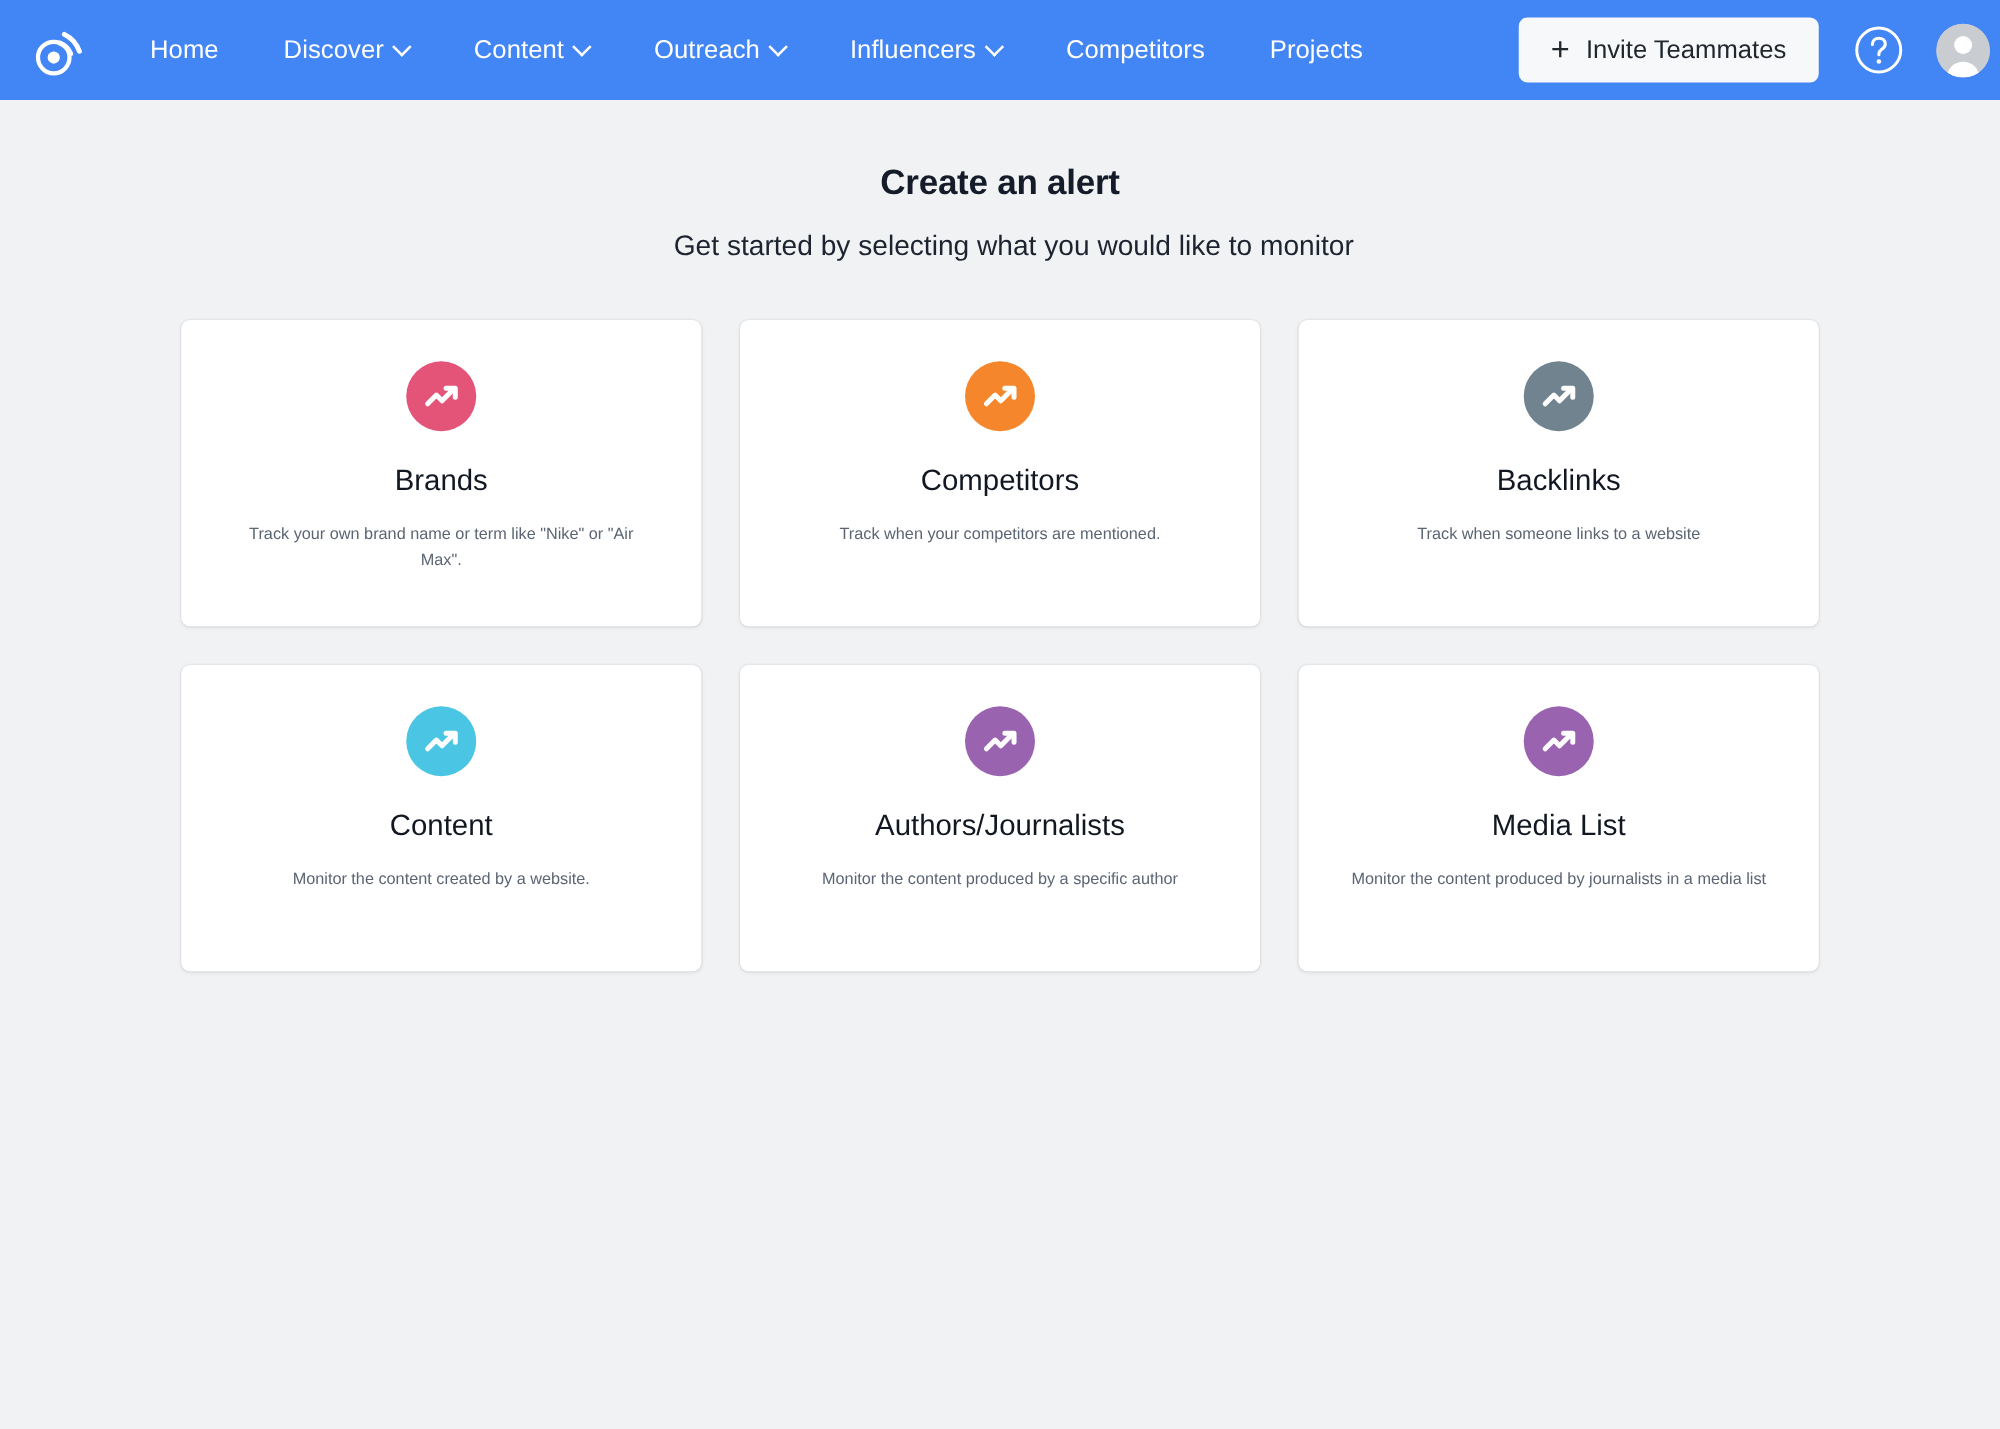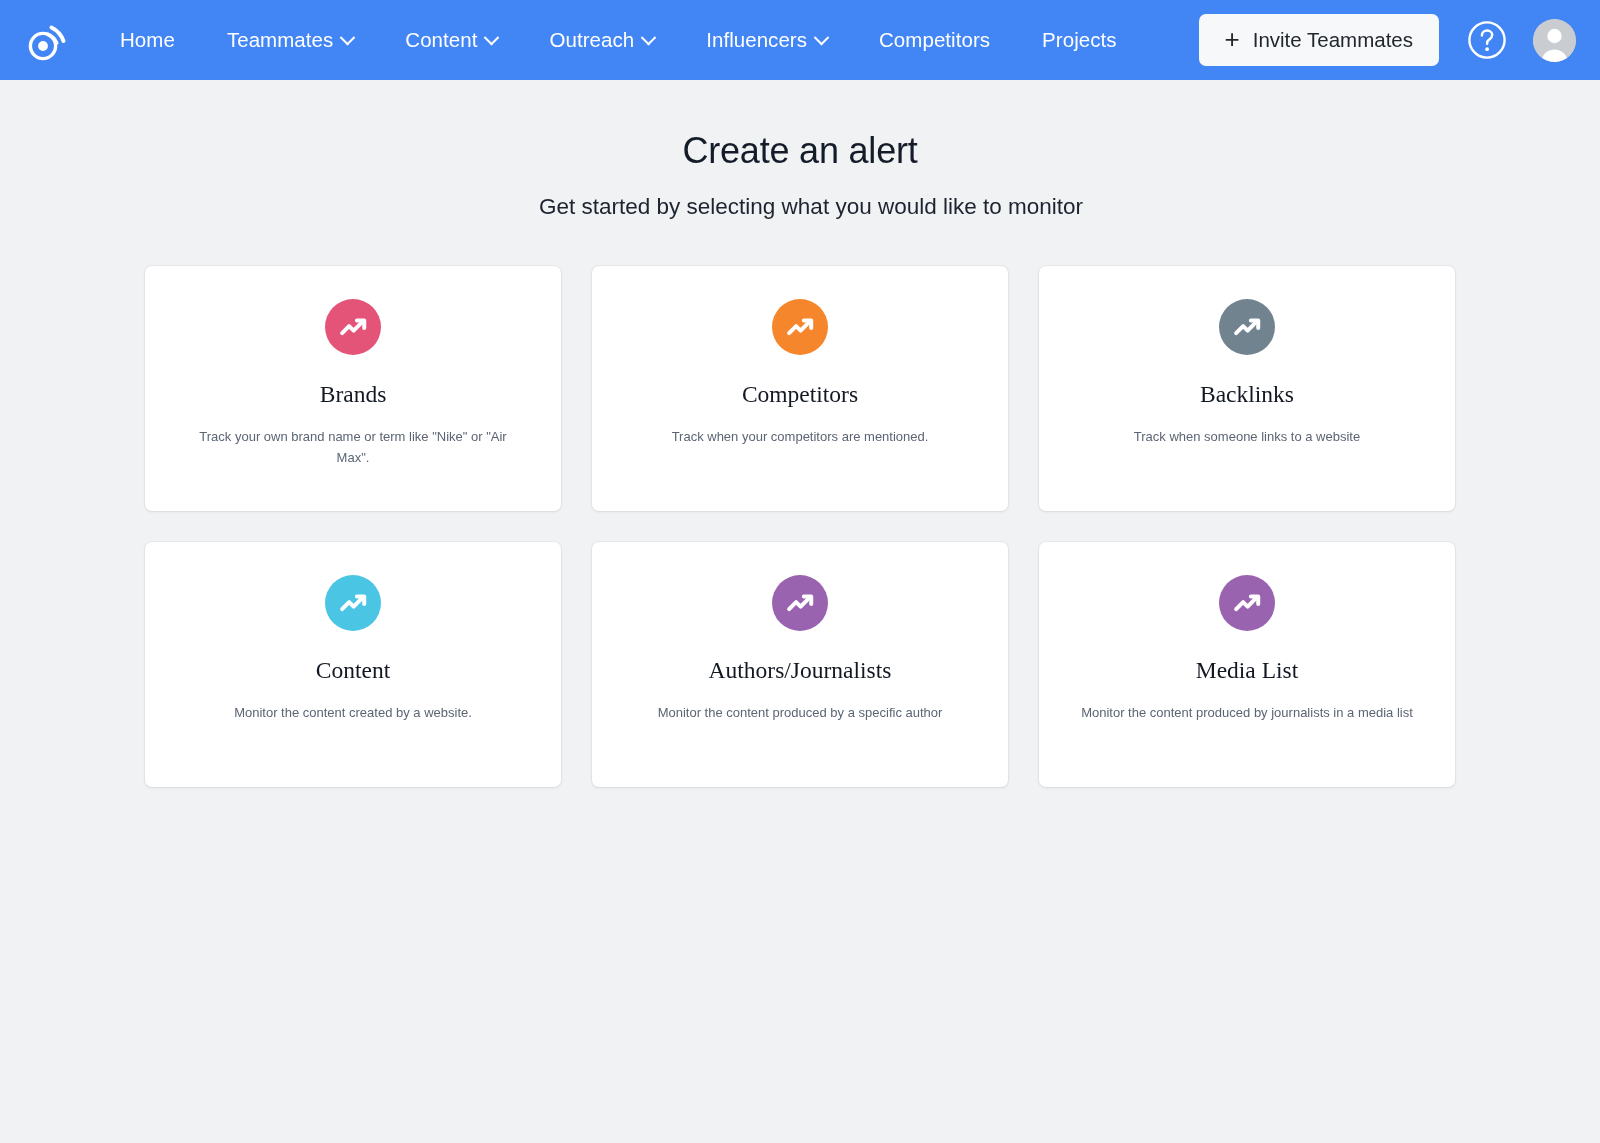--- a/index.html
+++ b/index.html
@@ -15,21 +15,21 @@
     -webkit-font-smoothing: antialiased;
     overflow: hidden;
   }
 
   
   .navbar {
     height: 80px;
     background: #4285f4;
     display: flex;
     align-items: center;
-    padding: 0 24px 0 26px;
+    padding: 0 8px 0 26px;
     position: relative;
   }
 
   .logo {
     width: 46px;
     height: 46px;
     flex: 0 0 auto;
     display: block;
     margin-right: 22px;
   }
@@ -114,22 +114,22 @@
     flex: 0 0 auto;
   }
 
   
   .page-head {
     text-align: center;
     padding-top: 50px;
   }
 
   .page-title {
-    font-size: 36px;
-    font-weight: normal;
+    font-size: 28px;
+    font-weight: bold;
     color: #141b29;
     letter-spacing: -0.2px;
   }
 
   .page-sub {
     font-size: 22.5px;
     color: #1d2430;
     margin-top: 22px;
     font-weight: 400;
     padding-left: 22px;
@@ -171,21 +171,20 @@
   }
 
   .card-icon svg { display: block; }
 
   .card-title {
     font-size: 23.5px;
     color: #121822;
     margin-top: 27px;
     font-weight: 400;
     line-height: 1.1;
-    font-family: Liberation Serif, serif;
   }
 
   .card-desc {
     font-size: 13px;
     color: #5b6573;
     margin-top: 18px;
     line-height: 1.63;
     max-width: 340px;
   }
 </style>
@@ -201,21 +200,21 @@
       <path d="M22 17.5 A16 16 0 0 1 30.5 26" fill="none" stroke="#ffffff" stroke-width="4" stroke-linecap="round"></path>
       <path d="M25.5 10.5 A24 24 0 0 1 37.5 24" fill="none" stroke="#ffffff" stroke-width="4" stroke-linecap="round"></path>
     </svg>
   </span>
 
   <ul class="nav-links">
     <li class="nav-link">
       <span>Home</span>
     </li>
     <li class="nav-link">
-      <span>Teammates</span>
+      <span>Discover</span>
       <i class="caret"></i>
     </li>
     <li class="nav-link">
       <span>Content</span>
       <i class="caret"></i>
     </li>
     <li class="nav-link">
       <span>Outreach</span>
       <i class="caret"></i>
     </li>

